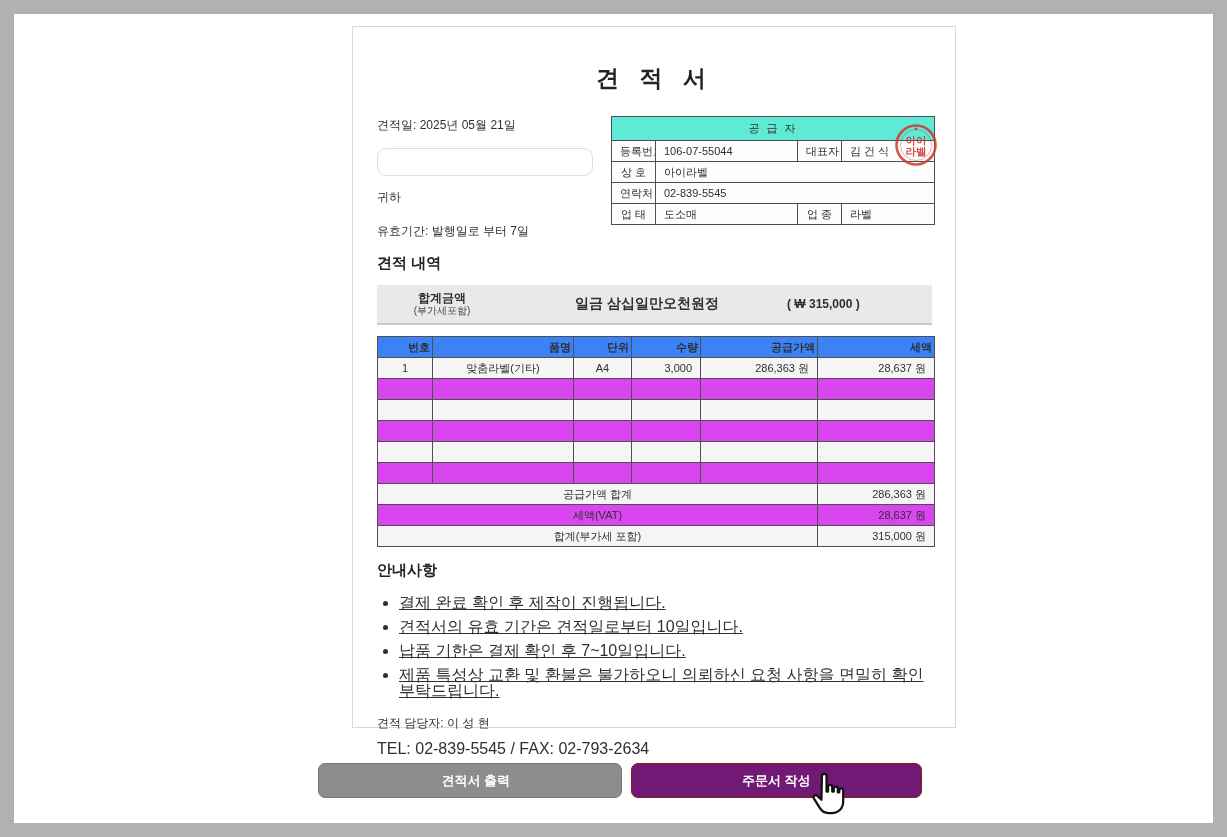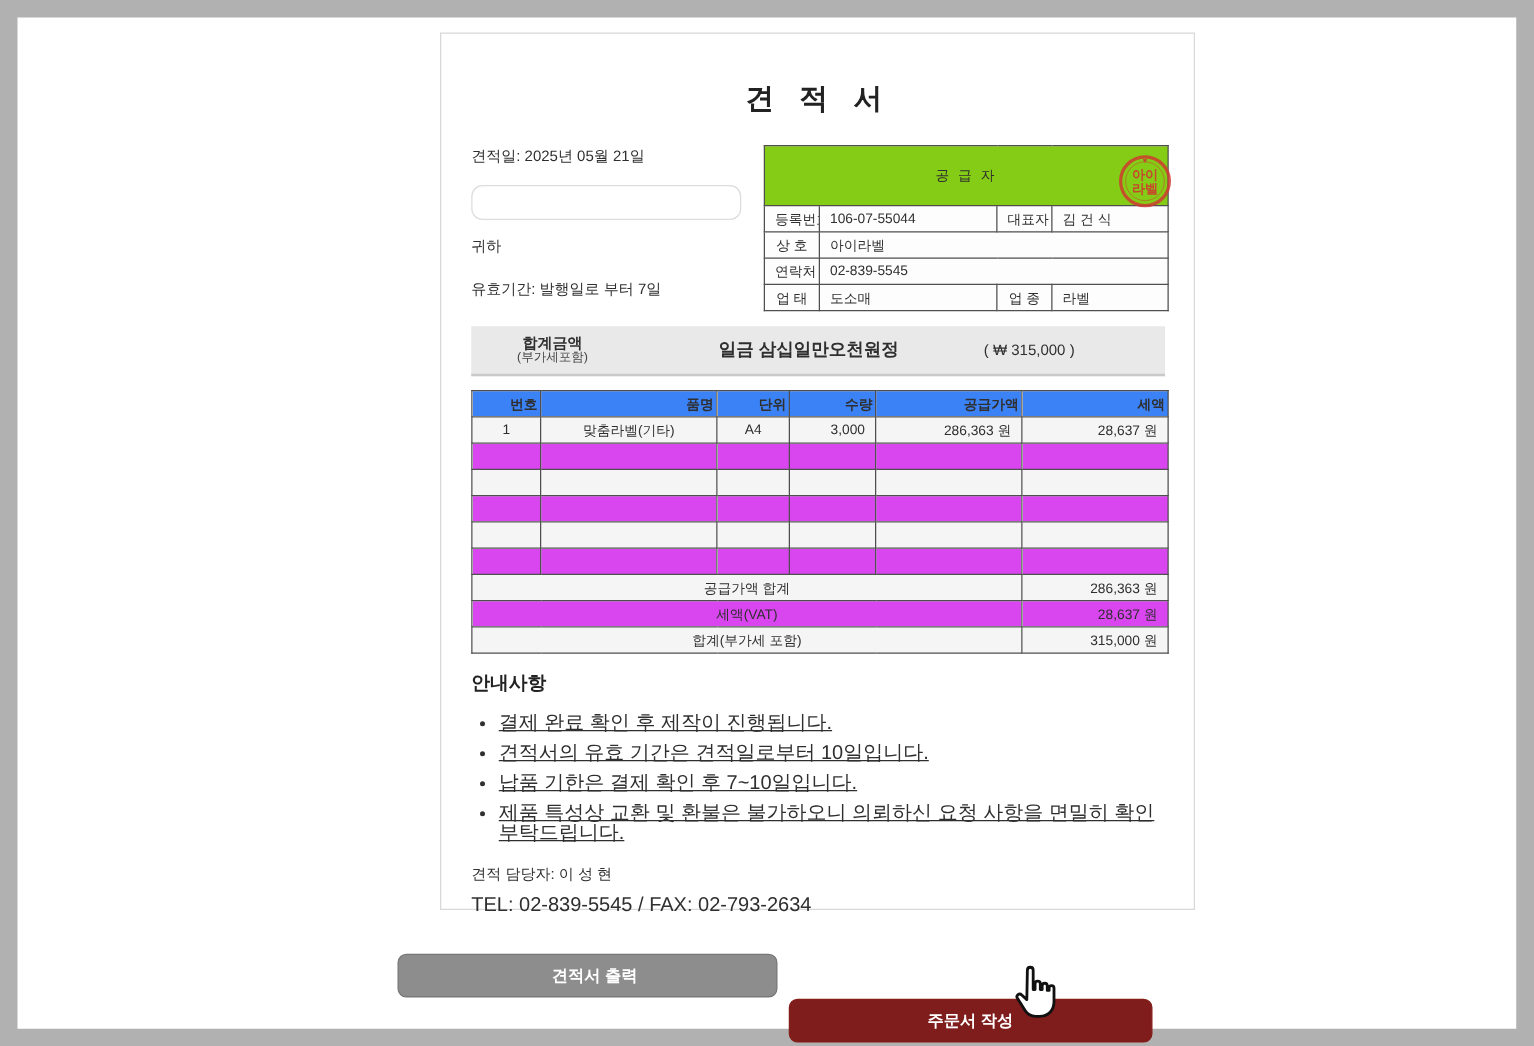--- a/index.html
+++ b/index.html
@@ -51,21 +51,21 @@
   .supplier-table { width: 323px; font-size: 11px; table-layout: fixed; }
   .supplier-table td, .supplier-table th {
     border: 1px solid #4f4f4f;
     height: 21px;
     background: #fdfdfd;
     font-weight: normal;
     padding: 0 8px;
     overflow: hidden; white-space: nowrap;
   }
   .supplier-table .sup-title {
-    background: #84cc16; text-align: center; letter-spacing: 2px; padding: 16px;
+    background: #5eead4; text-align: center; letter-spacing: 2px; padding: 4px;
   }
   .sup-label { text-align: center; white-space: pre; padding: 0 4px; }
   .sup-value { text-align: left; }
   .stamp {
     position: absolute; right: -4px; top: 7px;
     width: 44px; height: 44px;
   }
   
   .section-title { margin-top: 14px; font-size: 15px; font-weight: bold; color: #222; }
   
@@ -73,21 +73,21 @@
     margin-top: 12px;
     height: 40px;
     background: #e9e9e9;
     border-bottom: 2px solid #c9c9c9;
     display: flex; align-items: center;
   }
   .total-label-block { width: 130px; text-align: center; line-height: 1.2; }
   .total-label { font-size: 12px; font-weight: bold; display: block; }
   .total-sublabel { font-size: 10px; display: block; color: #444; }
   .total-words { flex: 1; text-align: center; font-size: 14px; font-weight: bold; }
-  .total-numeric { width: 145px; text-align: left; font-size: 12px; font-weight: normal; }
+  .total-numeric { width: 145px; text-align: left; font-size: 12px; font-weight: bold; }
   
   .items-table { width: 557px; margin-top: 11px; font-size: 11px; table-layout: fixed; }
   .items-table th, .items-table td {
     border: 1px solid #4f4f4f;
     height: 21px;
     padding: 0 8px;
     overflow: hidden; white-space: nowrap;
   }
   .items-table th { background: #3b82f6; font-weight: bold; text-align: right; padding: 0 2px; font-family: Liberation Mono, monospace; }
   .items-table .row-light td { background: #f5f5f5; }
@@ -106,21 +106,21 @@
     width: 604px; display: flex; gap: 9px;
   }
   .btn {
     flex: 1; height: 35px;
     border-radius: 7px;
     font-size: 13px; font-weight: bold; color: #ffffff;
     font-family: "Liberation Sans", "DejaVu Sans", sans-serif;
     cursor: pointer;
   }
   .btn-print { background: #8d8d8d; border: 1px solid #767676; padding-left: 12px; }
-  .btn-order { background: #7f1d1d; border: 1px solid #851d19; margin-top: 36px; }
+  .btn-order { background: #701a75; border: 1px solid #851d19; }
   .cursor-hand { position: absolute; left: 792px; top: 757px; width: 42px; height: 52px; }
 </style>
 </head>
 <body>
 
 <div class="card">
 
   <div class="paper">
 
     <div class="doc-title">견 적 서</div>
@@ -171,20 +171,21 @@
         <svg class="stamp" viewBox="0 0 44 44">
           <circle cx="22" cy="22" r="19.5" fill="none" stroke="#cf3a30" stroke-width="2.6" opacity="0.85"></circle>
           <circle cx="22" cy="22" r="15.5" fill="none" stroke="#cf3a30" stroke-width="0.8" opacity="0.5"></circle>
           <text x="22" y="7.5" text-anchor="middle" font-size="6" fill="#cf3a30" opacity="0.9">♥</text>
           <text x="22" y="20.5" text-anchor="middle" font-size="10.5" font-weight="bold" fill="#cf3a30" opacity="0.9">아이</text>
           <text x="22" y="31.5" text-anchor="middle" font-size="10.5" font-weight="bold" fill="#cf3a30" opacity="0.9">라벨</text>
         </svg>
       </div>
     </div>
 
+    <div class="section-title">견적 내역</div>
 
     <div class="total-bar">
       <div class="total-label-block">
         <span class="total-label">합계금액</span>
         <span class="total-sublabel">(부가세포함)</span>
       </div>
       <div class="total-words">일금 삼십일만오천원정</div>
       <div class="total-numeric">( ₩ 315,000 )</div>
     </div>
 

